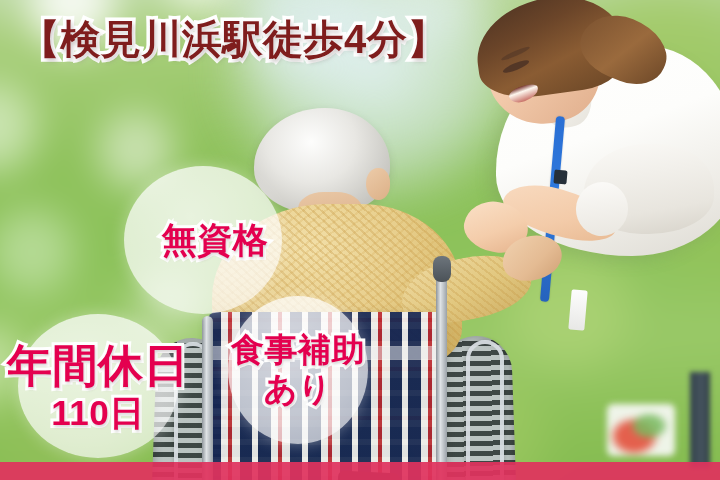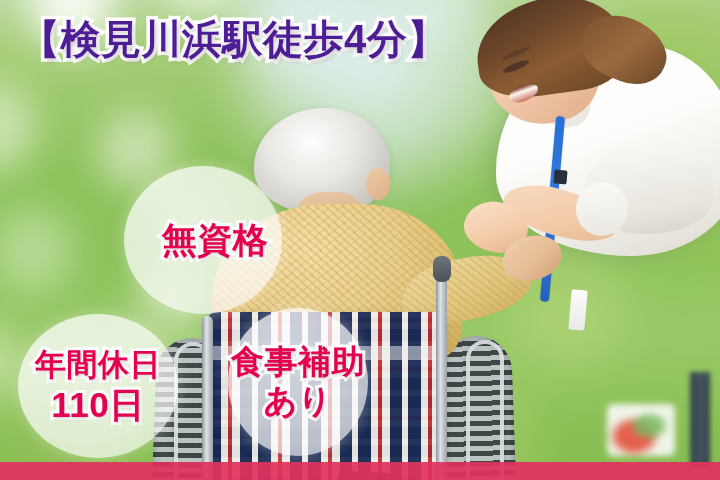--- a/index.html
+++ b/index.html
@@ -262,21 +262,21 @@
 
   
   .headline {
     position: absolute;
     left: 20px;
     top: 18px;
     z-index: 40;
   }
   .hl-line {
     display: block;
-    color: #4c1d95;
+    color: #7f1d1d;
     font-weight: 700;
     letter-spacing: .5px;
     line-height: 1.06;
     -webkit-text-stroke: 7px #ffffff;
     paint-order: stroke fill;
     text-shadow:
       0 0 1px #ffffff,
       2px 3px 4px rgba(120,110,110,.35);
     white-space: nowrap;
   }
@@ -302,23 +302,23 @@
     letter-spacing: .5px;
     line-height: 1.18;
     -webkit-text-stroke: 6px #ffffff;
     paint-order: stroke fill;
     text-shadow: 1px 2px 3px rgba(120,110,110,.3);
     white-space: nowrap;
   }
   #badge-qualification { left: 124px; top: 166px; width: 158px; height: 148px; }
   #badge-qualification .badge-line { font-size: 35px; padding-left: 24px; }
   #badge-holidays { left: 18px; top: 314px; width: 160px; height: 144px; }
-  #badge-holidays .badge-line { font-size: 31px; }
+  #badge-holidays .badge-line { font-size: 45px; }
   #badge-holidays .badge-line.second { font-size: 35px; }
-  #badge-meal { left: 228px; top: 308px; width: 140px; height: 148px; }
+  #badge-meal { left: 228px; top: 296px; width: 140px; height: 148px; }
   #badge-meal .badge-line { font-size: 33px; }
 
   
   .bottom-band {
     position: absolute;
     left: 0;
     bottom: 0;
     width: 720px;
     height: 18px;
     background: #e0335e;

